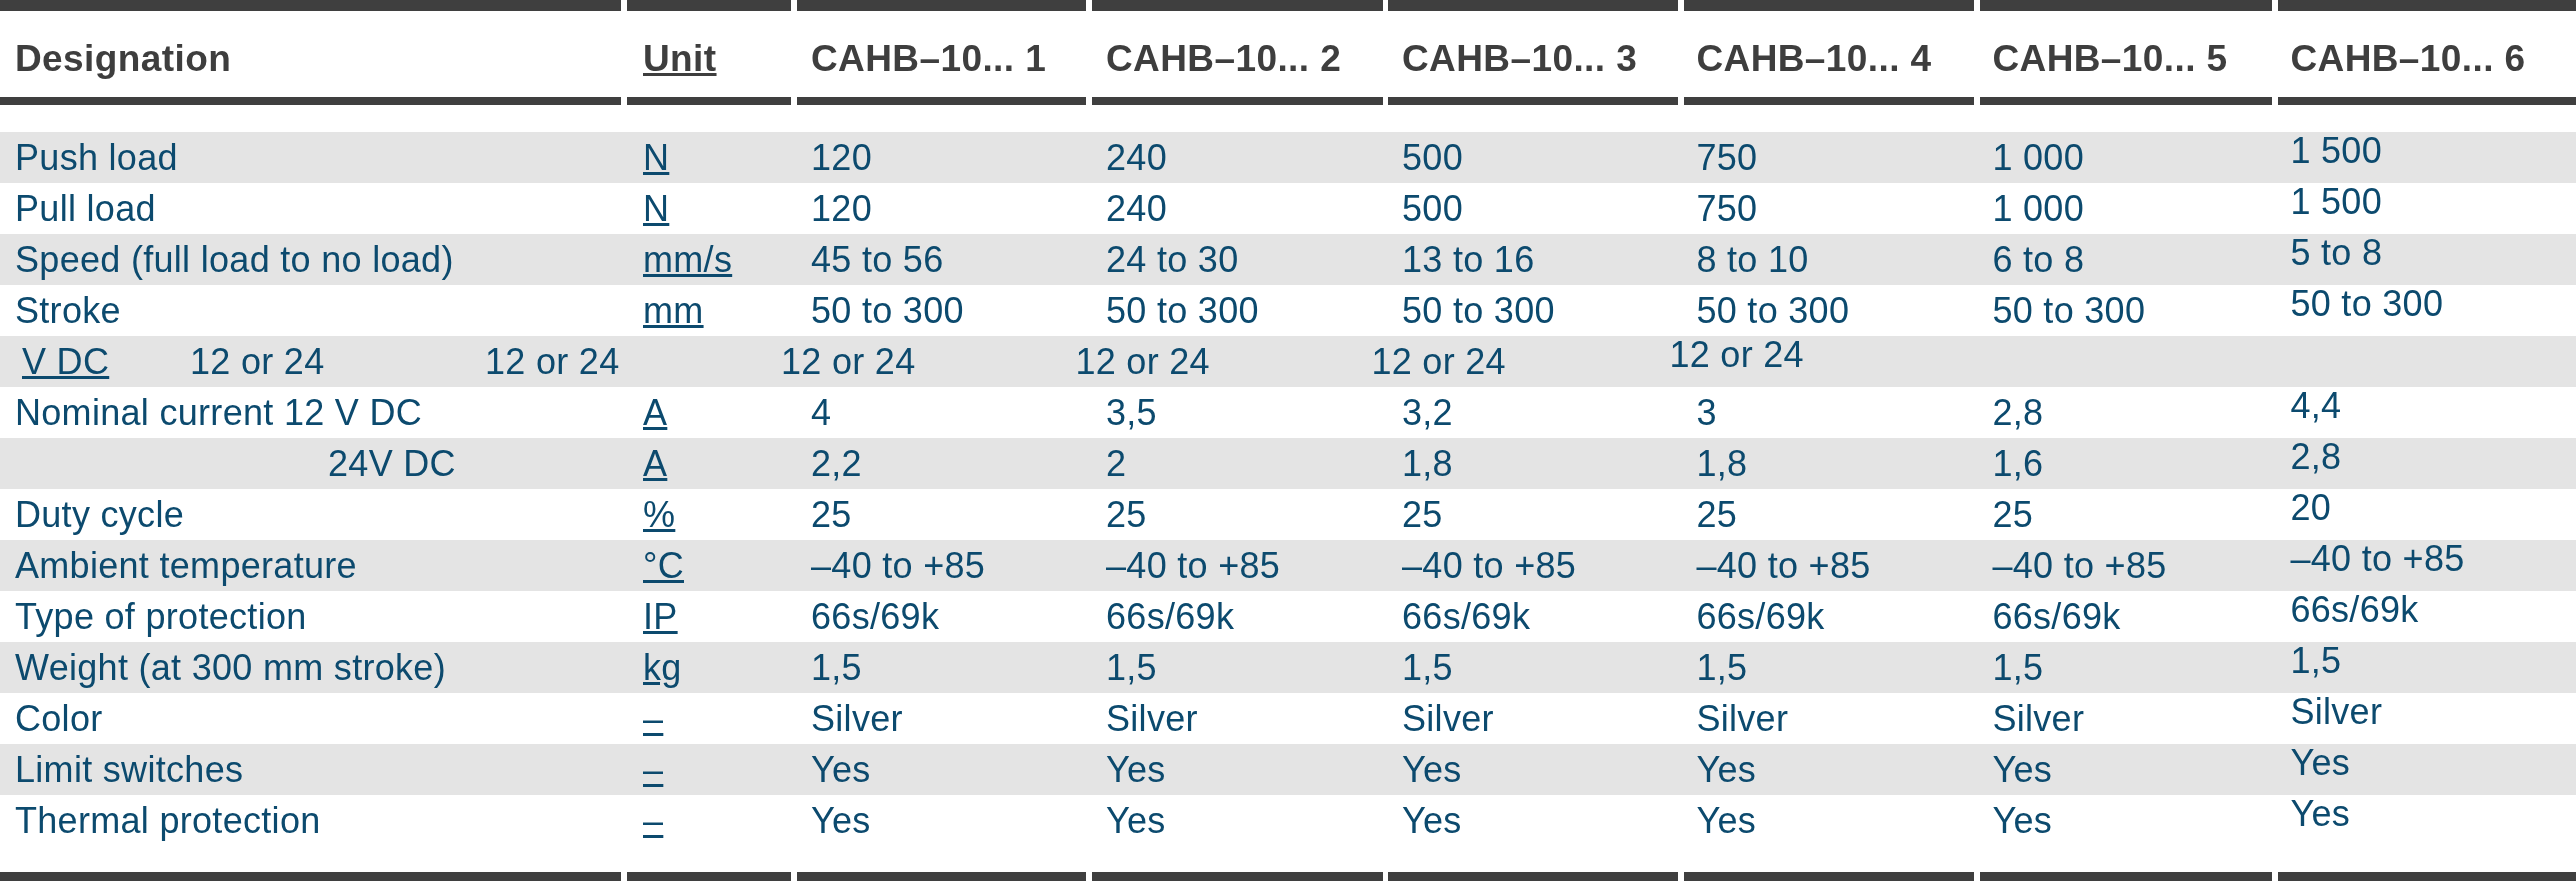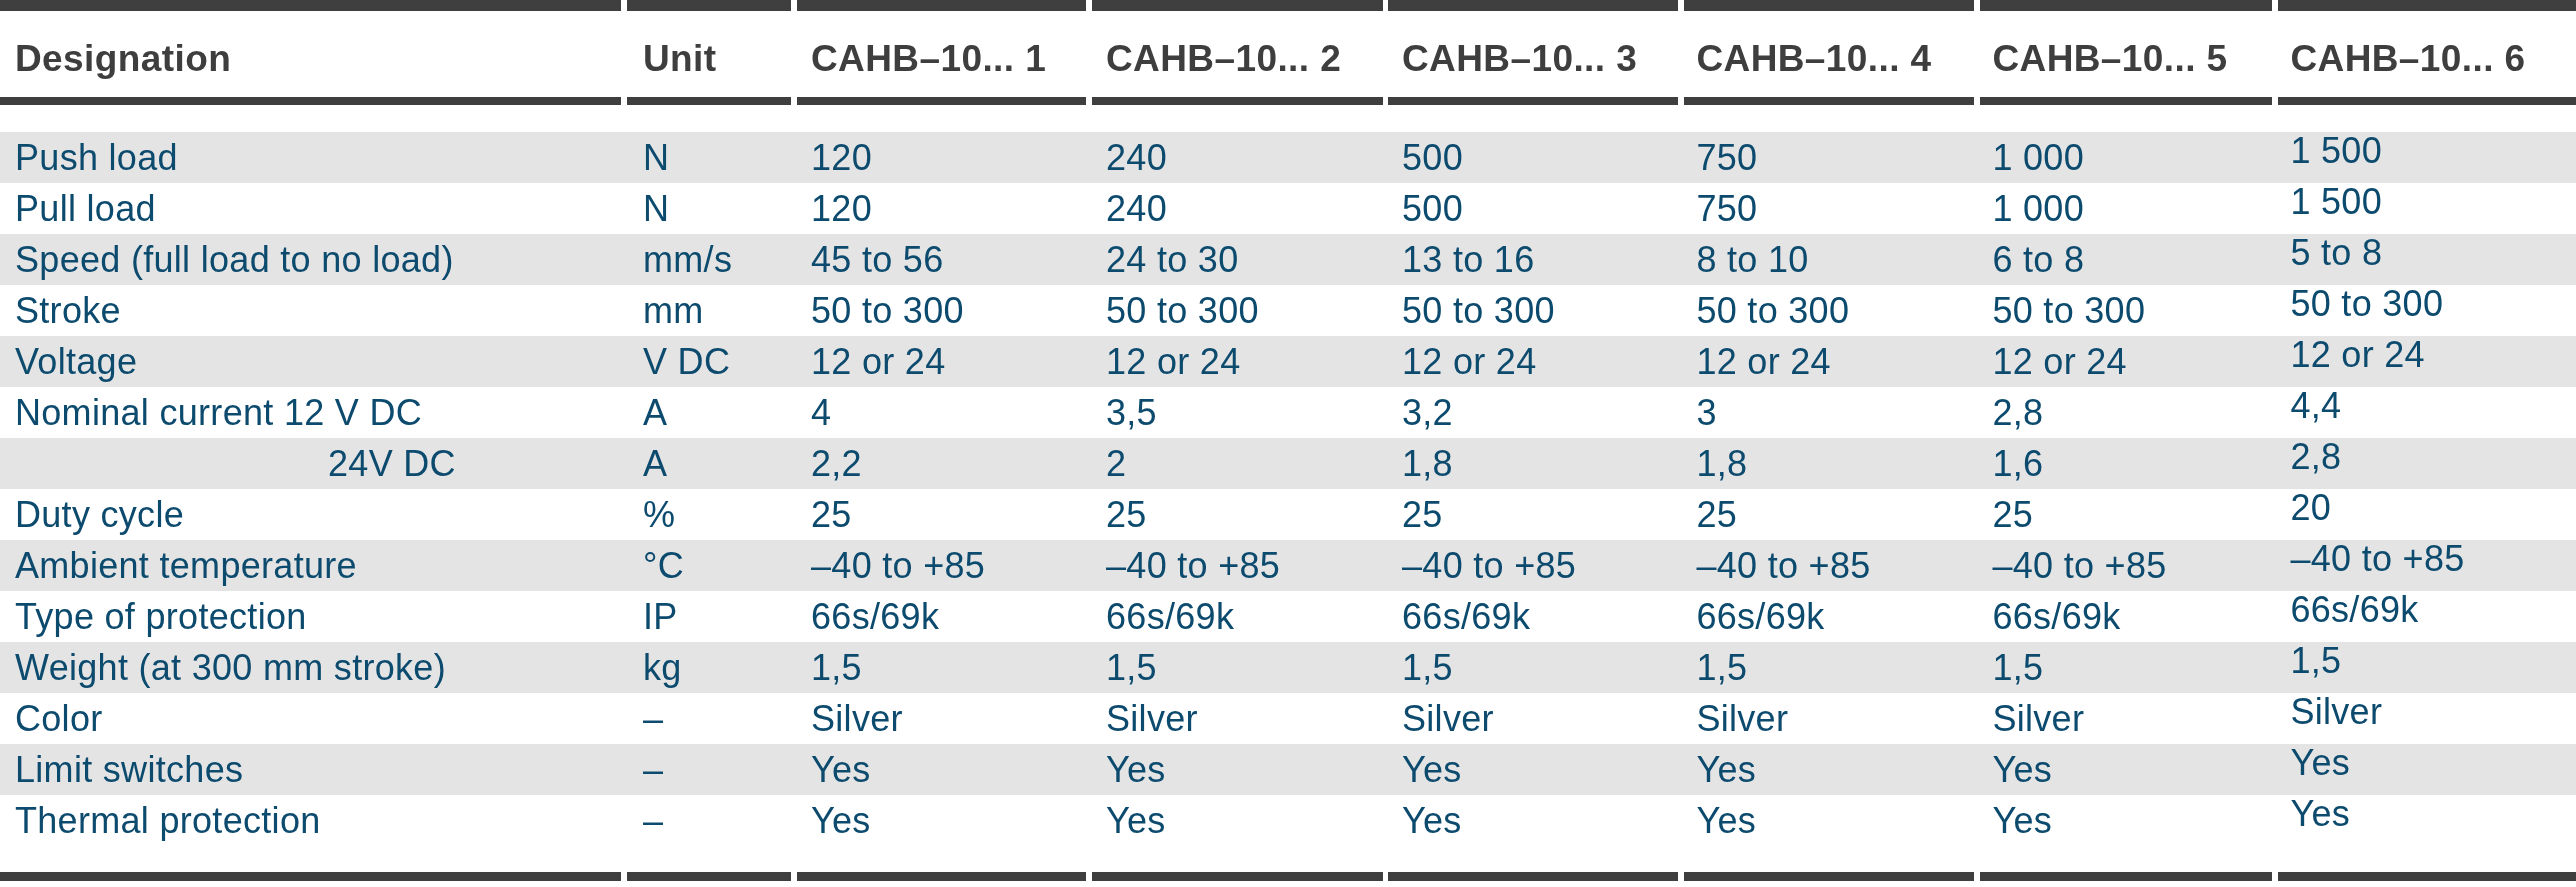--- a/index.html
+++ b/index.html
@@ -32,21 +32,21 @@
       #3f3f3f 2278px, #3f3f3f 2576px);
   }
   .rule.top-bar     { top: 0;     height: 11px; }
   .rule.header-rule { top: 97px; height: 7.5px;  }
   .rule.bottom-rule { top: 872px; height: 9.2px; }
 
   
   .flexrow { display: flex; align-items: flex-end; width: 2576px; }
   .cell { box-sizing: border-box; white-space: nowrap; overflow: visible; }
   .c0 { width: 621px; padding-left: 15px; }
-  .c1 { width: 170px; padding-left: 22px; }
+  .c1 { width: 170px; padding-left: 22px; text-decoration: underline; }
   .c2 { width: 295px; padding-left: 20px; }
   .c3 { width: 296px; padding-left: 20px; }
   .c4 { width: 296px; padding-left: 20px; margin-top: 41px; }
   .c5 { width: 296px; padding-left: 18.4px; margin-top: 16px; }
   .c6 { width: 298px; padding-left: 18.4px; }
   .c7 { width: 304px; padding-left: 18.4px; }
 
   
   .header-row {
     position: absolute;
@@ -133,21 +133,20 @@
         <div class="cell c0">Stroke</div>
         <div class="cell c1">mm</div>
         <div class="cell c2"><span class="val">50 to 300</span></div>
         <div class="cell c3"><span class="val">50 to 300</span></div>
         <div class="cell c4"><span class="val">50 to 300</span></div>
         <div class="cell c5"><span class="val">50 to 300</span></div>
         <div class="cell c6"><span class="val">50 to 300</span></div>
         <div class="cell c7"><span class="val">50 to 300</span></div>
       </div>
       <div class="row flexrow">
-        <div class="cell c0">Voltage</div>
         <div class="cell c1">V DC</div>
         <div class="cell c2"><span class="val">12 or 24</span></div>
         <div class="cell c3"><span class="val">12 or 24</span></div>
         <div class="cell c4"><span class="val">12 or 24</span></div>
         <div class="cell c5"><span class="val">12 or 24</span></div>
         <div class="cell c6"><span class="val">12 or 24</span></div>
         <div class="cell c7"><span class="val">12 or 24</span></div>
       </div>
       <div class="row flexrow">
         <div class="cell c0">Nominal current 12 V DC</div>

